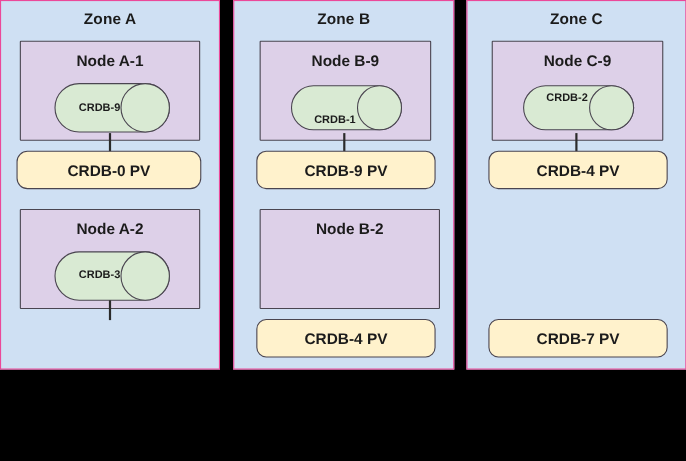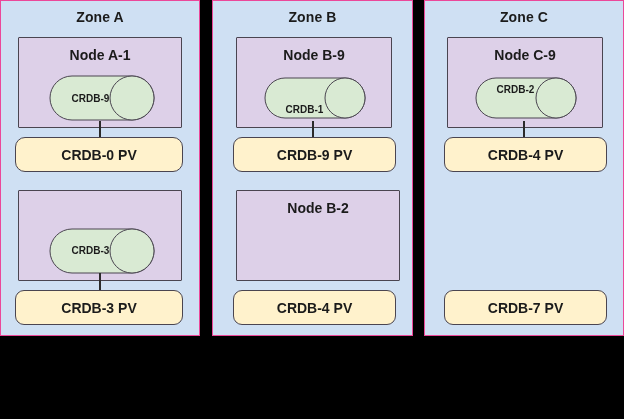--- a/index.html
+++ b/index.html
@@ -102,32 +102,32 @@
         </svg>
         <div class="cyl-label" style="width:83px;">CRDB-9</div>
       </div>
     </div>
 
     <div class="connector" style="left:98px; top:120px; height:17px;"></div>
 
     <div class="pv" style="left:14px; top:136px; width:168px; height:35px;border-radius:10px;">CRDB-0 PV</div>
 
     <div class="node" style="left:17px; top:189px; width:164px; height:91px;">
+      <div class="node-title">Node A-2</div>
       <div class="cyl" style="left:30px; top:37px; width:106px; height:44px;">
         <svg width="106" height="46" viewBox="0 0 106 46">
           <path d="M23,1 L83,1 A22,22 0 0 1 83,45 L23,45 A22,22 0 0 1 23,1 Z" fill="#d9ead3" stroke="#4a4550" stroke-width="1"></path>
           <ellipse cx="83" cy="23" rx="22" ry="22" fill="#d9ead3" stroke="#4a4550" stroke-width="1"></ellipse>
         </svg>
         <div class="cyl-label" style="width:83px;">CRDB-3</div>
       </div>
     </div>
 
     <div class="connector" style="left:98px; top:272px; height:18px;"></div>
 
-    <div class="pv" style="left:14px; top:289px; width:168px; height:35px;">CRDB-3 PV</div>
   </div>
 
   <div class="zone" style="left:212px; top:0px; width:201px; height:336px;">
     <div class="zone-title">Zone B</div>
 
     <div class="node" style="left:23px; top:36px; width:156px; height:91px;">
       <div class="node-title">Node B-9</div>
       <div class="cyl" style="left:27px; top:39px; width:102px; height:42px;">
         <svg width="102" height="42" viewBox="0 0 102 42">
           <path d="M21,1 L81,1 A20,20 0 0 1 81,41 L21,41 A20,20 0 0 1 21,1 Z" fill="#d9ead3" stroke="#4a4550" stroke-width="1"></path>

